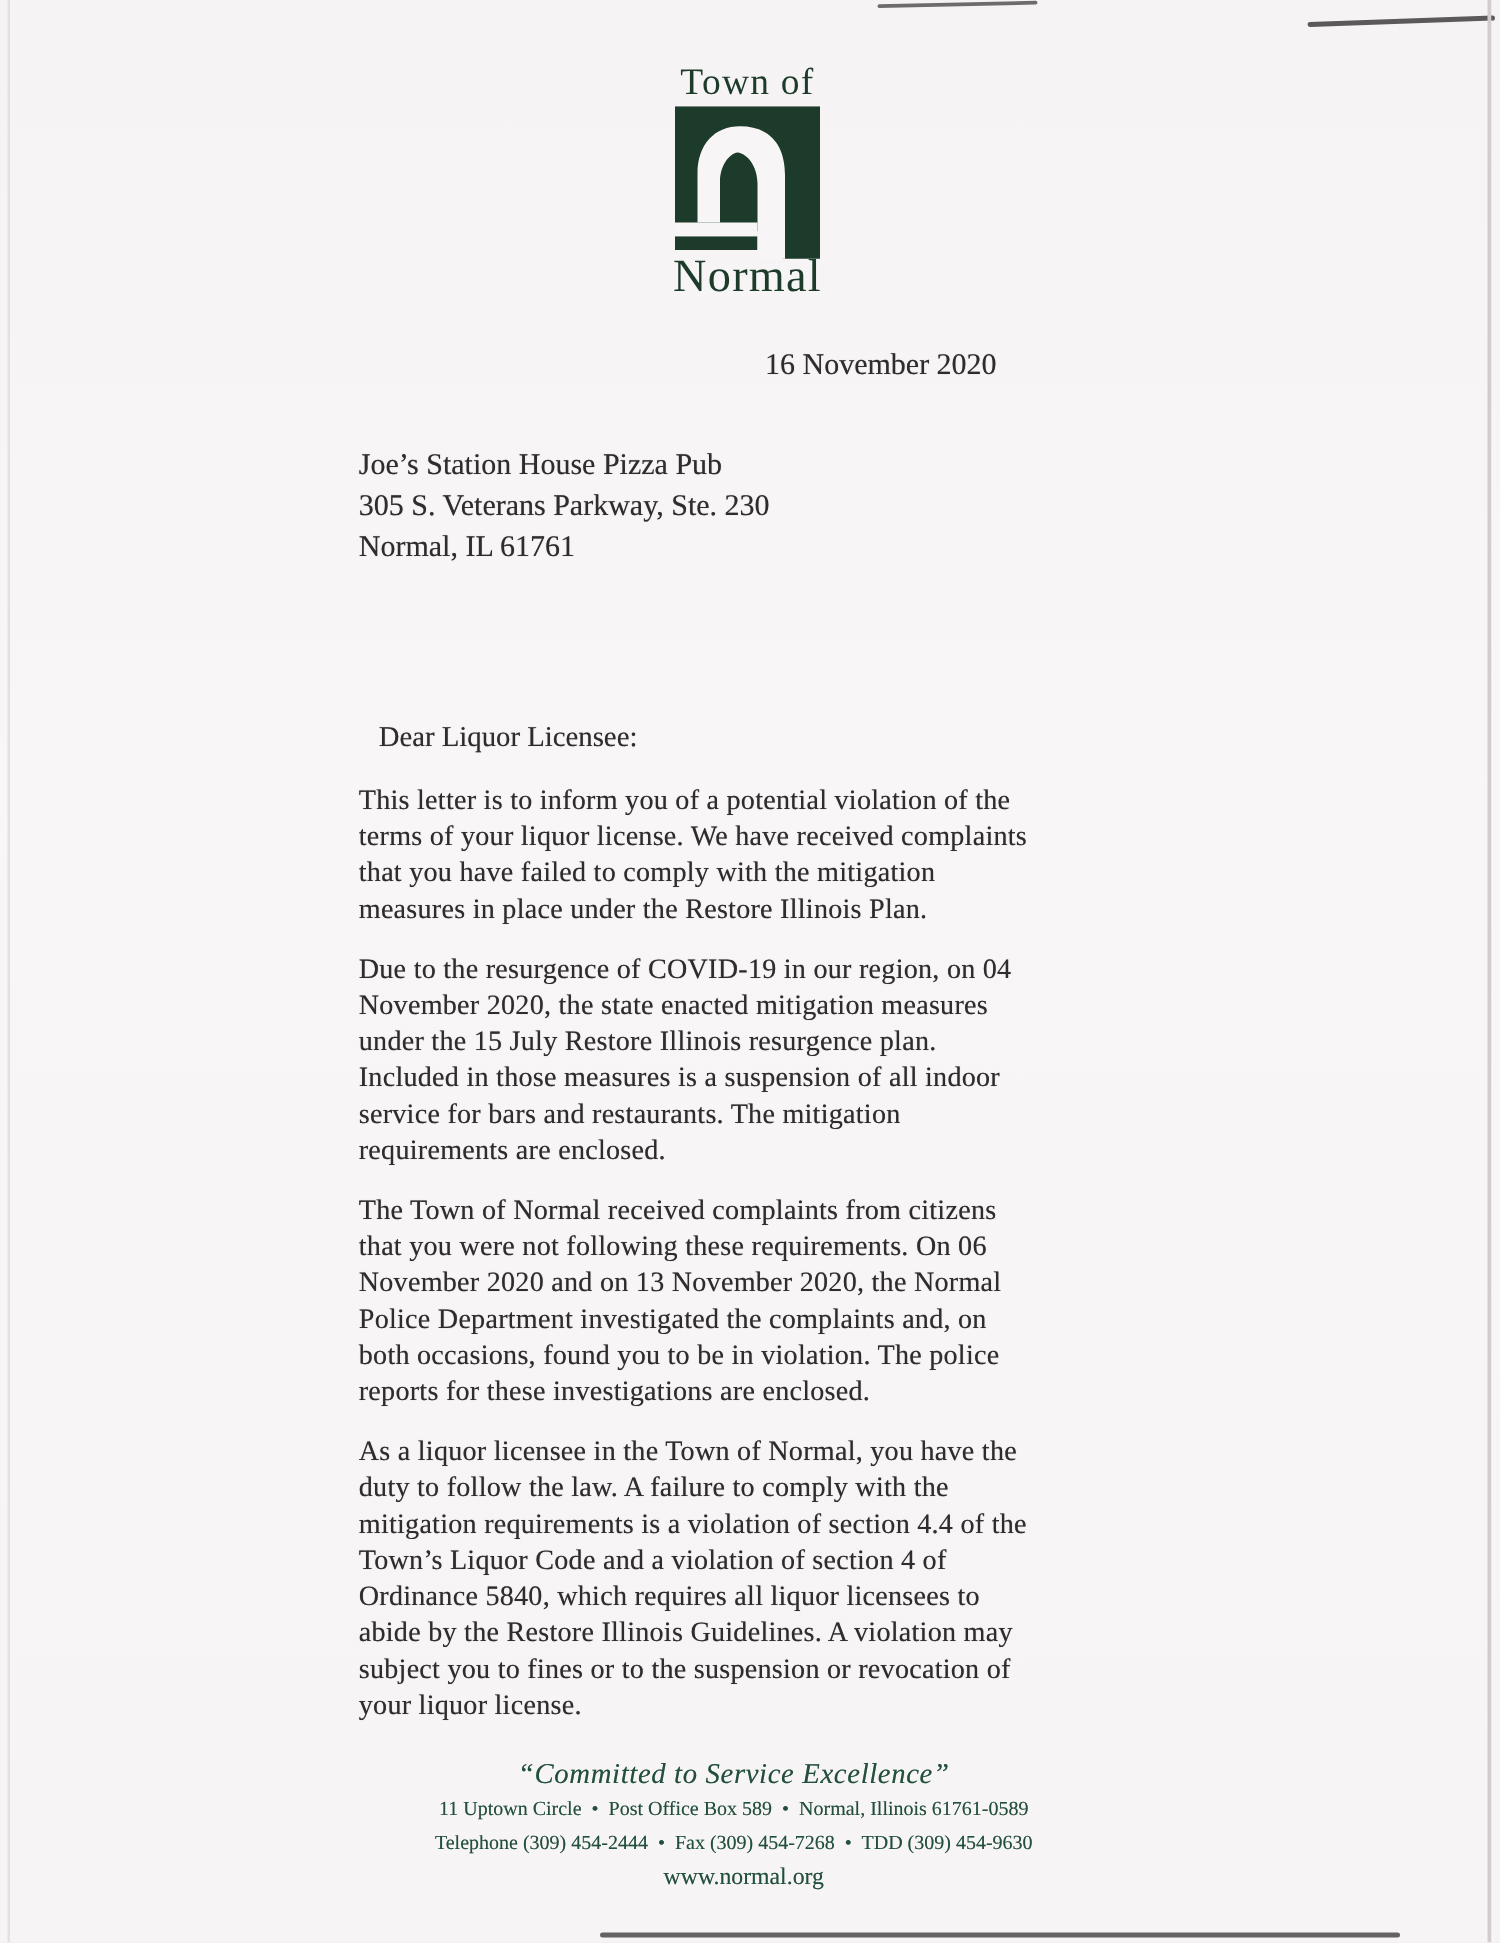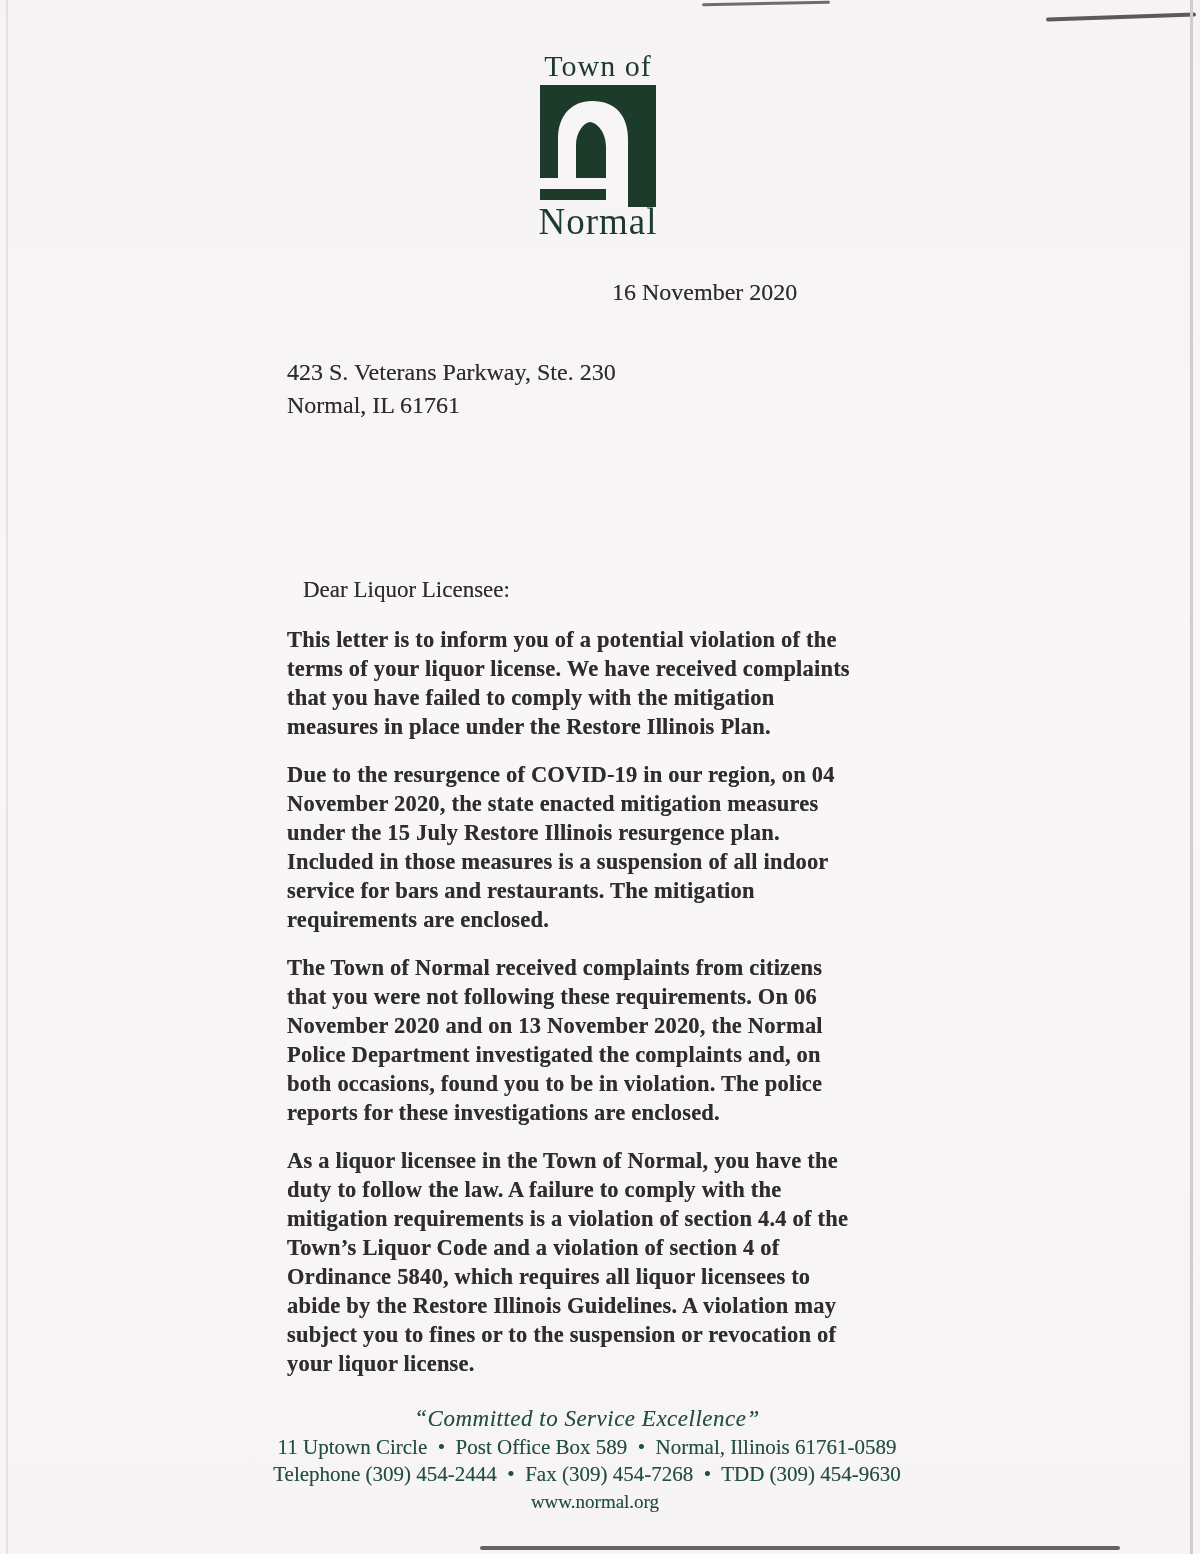--- a/index.html
+++ b/index.html
@@ -28,30 +28,30 @@
   
   .txt{text-shadow:0 0 0.6px rgba(46,44,45,0.55);}
   .date-line{position:absolute;left:612px;top:279px;font-size:24px;}
   .recipient{position:absolute;left:287px;top:356px;font-size:24px;line-height:33px;}
   .re-line{position:absolute;left:287px;top:503px;font-size:23px;}
   .re-label{margin-right:18px;}
   .salutation{position:absolute;left:303px;top:577px;font-size:23px;}
   .body-text{position:absolute;left:287px;top:625px;width:720px;}
   .body-text p{
     margin:0 0 19px 0;font-size:22.5px;line-height:29px;
-    white-space:pre-line;letter-spacing:0.2px;font-weight:bold;
+    white-space:pre-line;letter-spacing:0.2px;
   }
   
   .footer{
     position:absolute;left:0;top:1404px;width:1174px;
     text-align:center;color:#23503c;
     text-shadow:0 0 0.5px rgba(35,80,60,0.5);
   }
   .footer .tagline{font-size:23px;font-weight:normal;font-style:italic;line-height:30px;letter-spacing:0.5px;}
-  .footer .addr{font-size:21px;line-height:27px;white-space:pre;}
+  .footer .addr{font-size:16px;line-height:27px;white-space:pre;}
   .footer .site{font-size:19px;line-height:27px;padding-left:16px;}
 </style>
 </head>
 <body>
 
 <div class="page">
 
   <div class="artifact" style="left:702px;top:2px;width:128px;height:3px;transform:rotate(-1.2deg);opacity:.75;"></div>
   <div class="artifact" style="left:1046px;top:15px;width:150px;height:4px;transform:rotate(-2deg);opacity:.85;"></div>
   <div class="artifact" style="left:480px;top:1546px;width:640px;height:4px;opacity:.8;"></div>
@@ -71,21 +71,22 @@
                C66,48 58,38 50,37 C43,38 36,48 36,60 L36,93 Z"></path>
       <path fill="#1d3b2b" d="M66,122 L66,62 C66,48 58,38 50,37 C43,38 36,48 36,60 L36,93 L18,93 L18,54
                C18,32 33,20 52,20 C74,20 84,33 84,56 L84,122 Z" opacity="0"></path>
     </svg>
     <div class="logo-bottom">Normal</div>
   </div>
 
   <div class="date-line txt">16 November 2020</div>
 
   <div class="recipient txt">
-    <div>423 S. Veterans Parkway, Ste. 230</div>
+    <div>Joe’s Station House Pizza Pub</div>
+    <div>305 S. Veterans Parkway, Ste. 230</div>
     <div>Normal, IL 61761</div>
   </div>
 
 
   <div class="salutation txt">Dear Liquor Licensee:</div>
 
   <div class="body-text txt">
     <p>This letter is to inform you of a potential violation of the
 terms of your liquor license. We have received complaints
 that you have failed to comply with the mitigation

